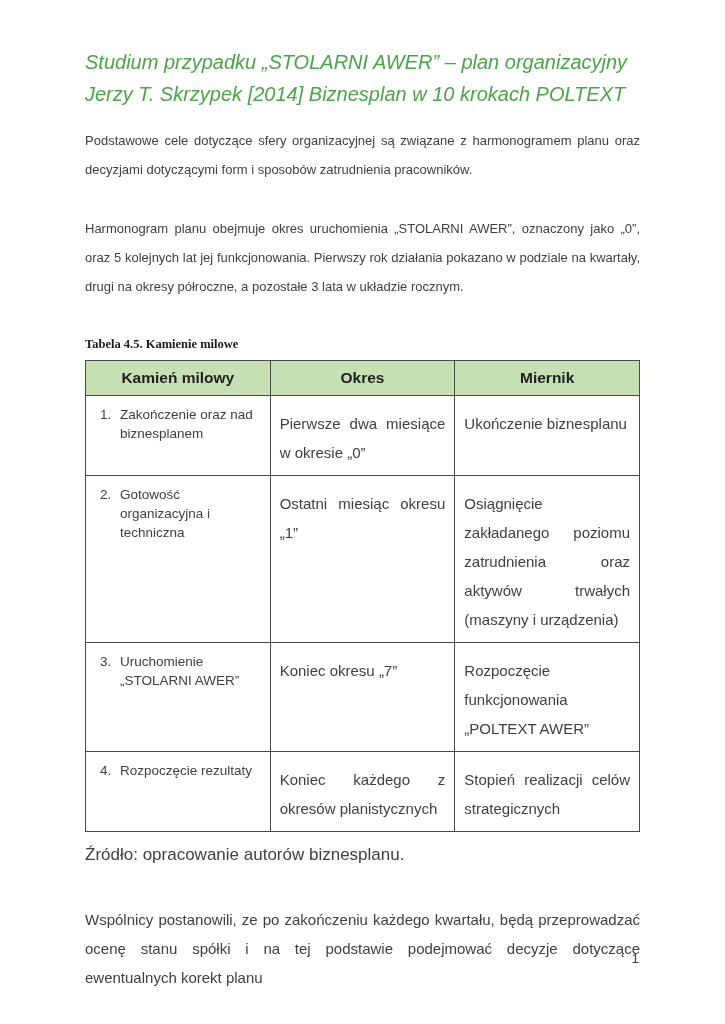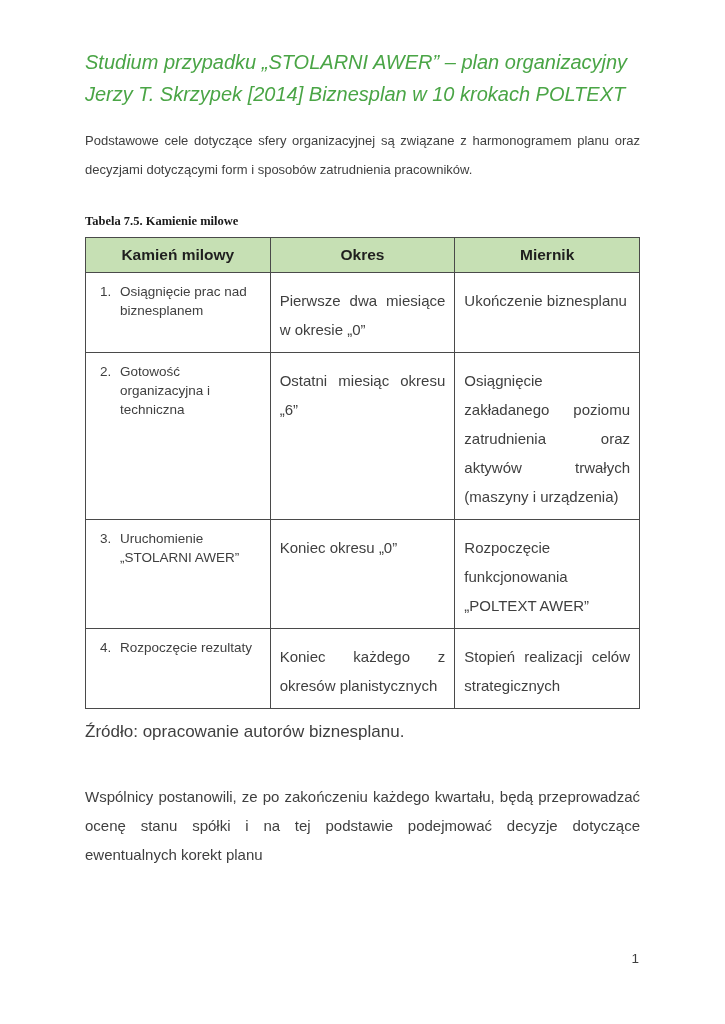--- a/index.html
+++ b/index.html
@@ -95,60 +95,61 @@
 </style>
 </head>
 <body>
 
 <div class="page">
 
   <div class="doc-title">Studium przypadku „STOLARNI AWER” – plan organizacyjny</div>
   <div class="doc-subtitle">Jerzy T. Skrzypek [2014] Biznesplan w 10 krokach POLTEXT</div>
 
   <p class="body p1">Podstawowe cele dotyczące sfery organizacyjnej są związane z harmonogramem planu oraz decyzjami dotyczącymi form i sposobów zatrudnienia pracowników.</p>
+  <p class="body p2">Harmonogram planu obejmuje okres uruchomienia „STOLARNI AWER”, oznaczony jako „0”, oraz 5 kolejnych lat jej funkcjonowania. Pierwszy rok działania pokazano w podziale na kwartały, drugi na okresy półroczne, a pozostałe 3 lata w układzie rocznym.</p>
 
-  <div class="table-caption">Tabela 7.5. Kamienie milowe</div>
+  <div class="table-caption">Tabela 4.5. Kamienie milowe</div>
 
   <table class="milestones">
     <thead>
       <tr>
         <th>Kamień milowy</th>
         <th>Okres</th>
         <th>Miernik</th>
       </tr>
     </thead>
     <tbody>
       <tr>
         <td class="col-milestone">
           <div class="li">
             <span class="num">1.</span>
-            <span class="li-text">Osiągnięcie prac nad biznesplanem</span>
+            <span class="li-text">Zakończenie oraz nad biznesplanem</span>
           </div>
         </td>
         <td class="col-period">Pierwsze dwa miesiące w okresie „0”</td>
         <td class="col-measure">Ukończenie biznesplanu</td>
       </tr>
       <tr>
         <td class="col-milestone">
           <div class="li">
             <span class="num">2.</span>
             <span class="li-text">Gotowość organizacyjna i techniczna</span>
           </div>
         </td>
-        <td class="col-period">Ostatni miesiąc okresu „6”</td>
+        <td class="col-period">Ostatni miesiąc okresu „1”</td>
         <td class="col-measure">Osiągnięcie zakładanego poziomu zatrudnienia oraz aktywów trwałych (maszyny i urządzenia)</td>
       </tr>
       <tr>
         <td class="col-milestone">
           <div class="li">
             <span class="num">3.</span>
             <span class="li-text">Uruchomienie „STOLARNI AWER”</span>
           </div>
         </td>
-        <td class="col-period">Koniec okresu „0”</td>
+        <td class="col-period">Koniec okresu „7”</td>
         <td class="col-measure">Rozpoczęcie funkcjonowania „POLTEXT AWER”</td>
       </tr>
       <tr>
         <td class="col-milestone">
           <div class="li">
             <span class="num">4.</span>
             <span class="li-text">Rozpoczęcie rezultaty</span>
           </div>
         </td>
         <td class="col-period">Koniec każdego z okresów planistycznych</td>

